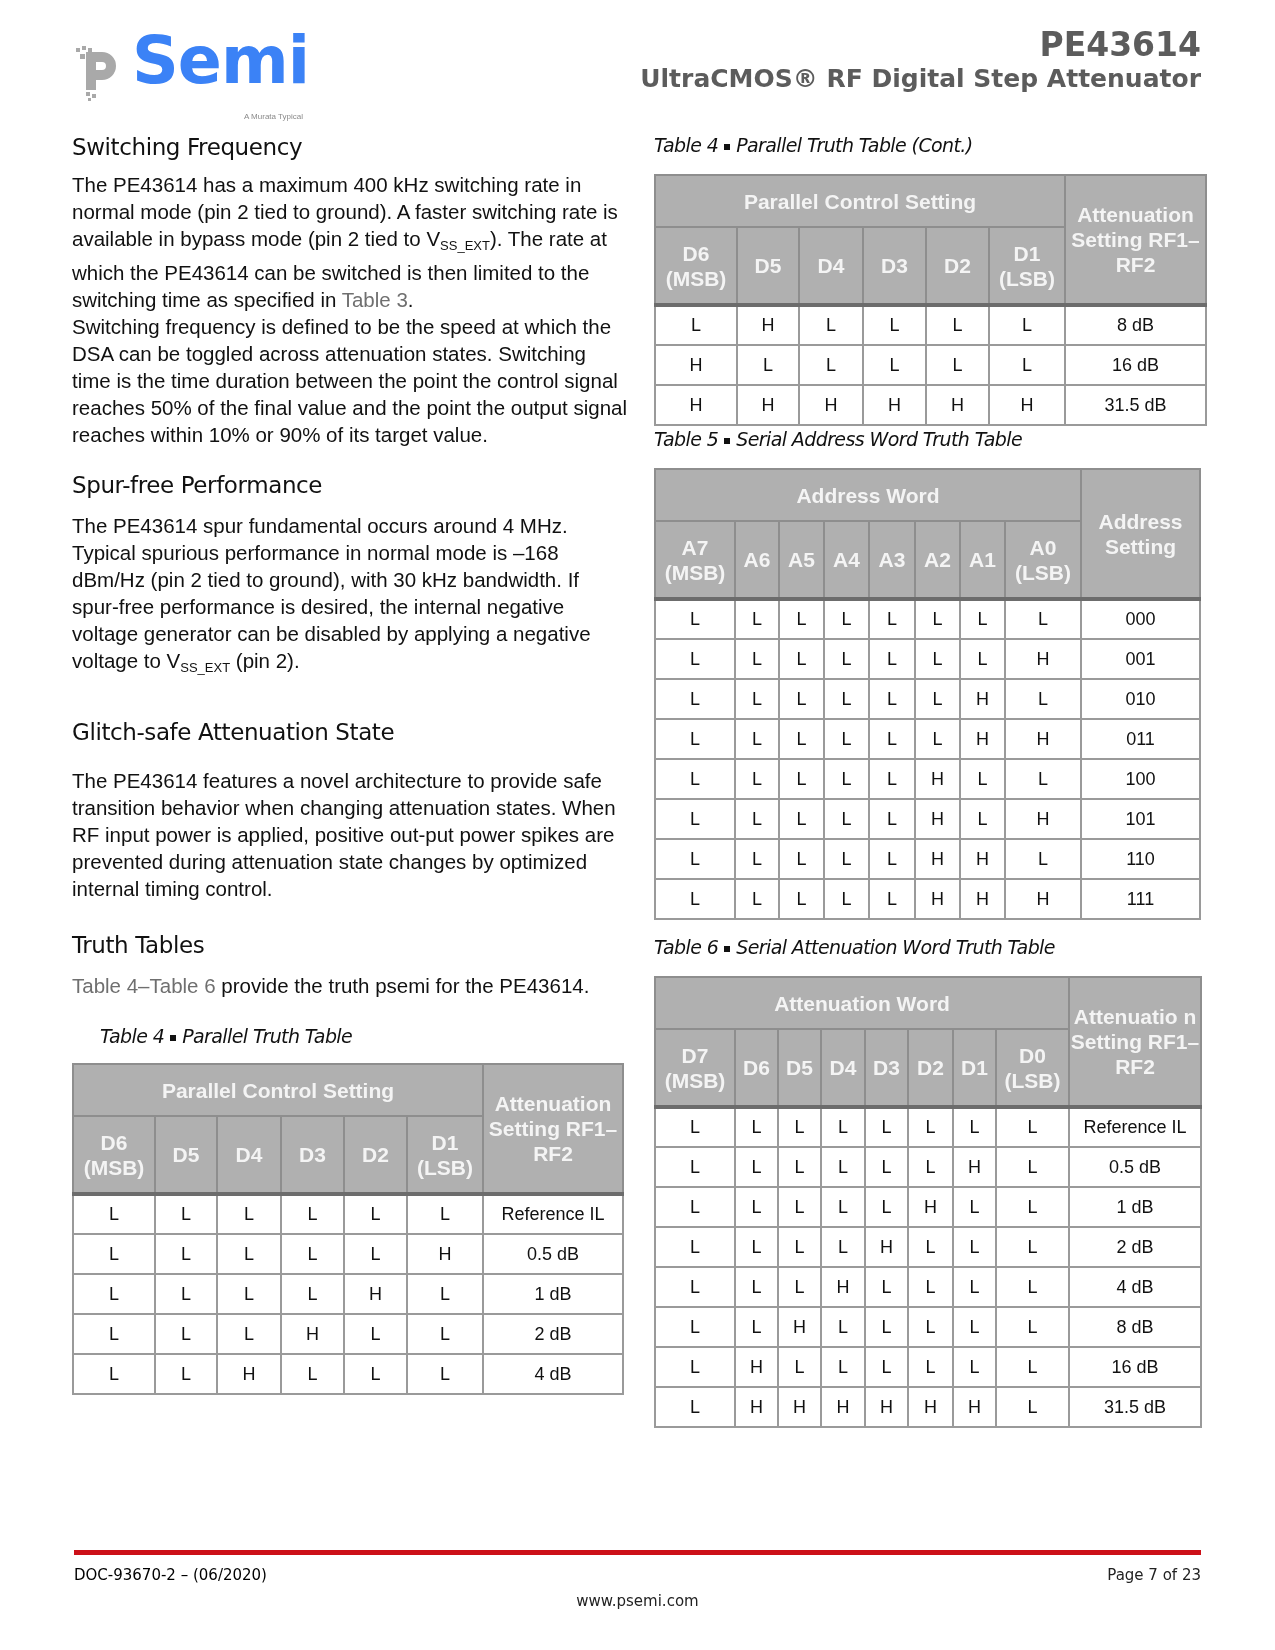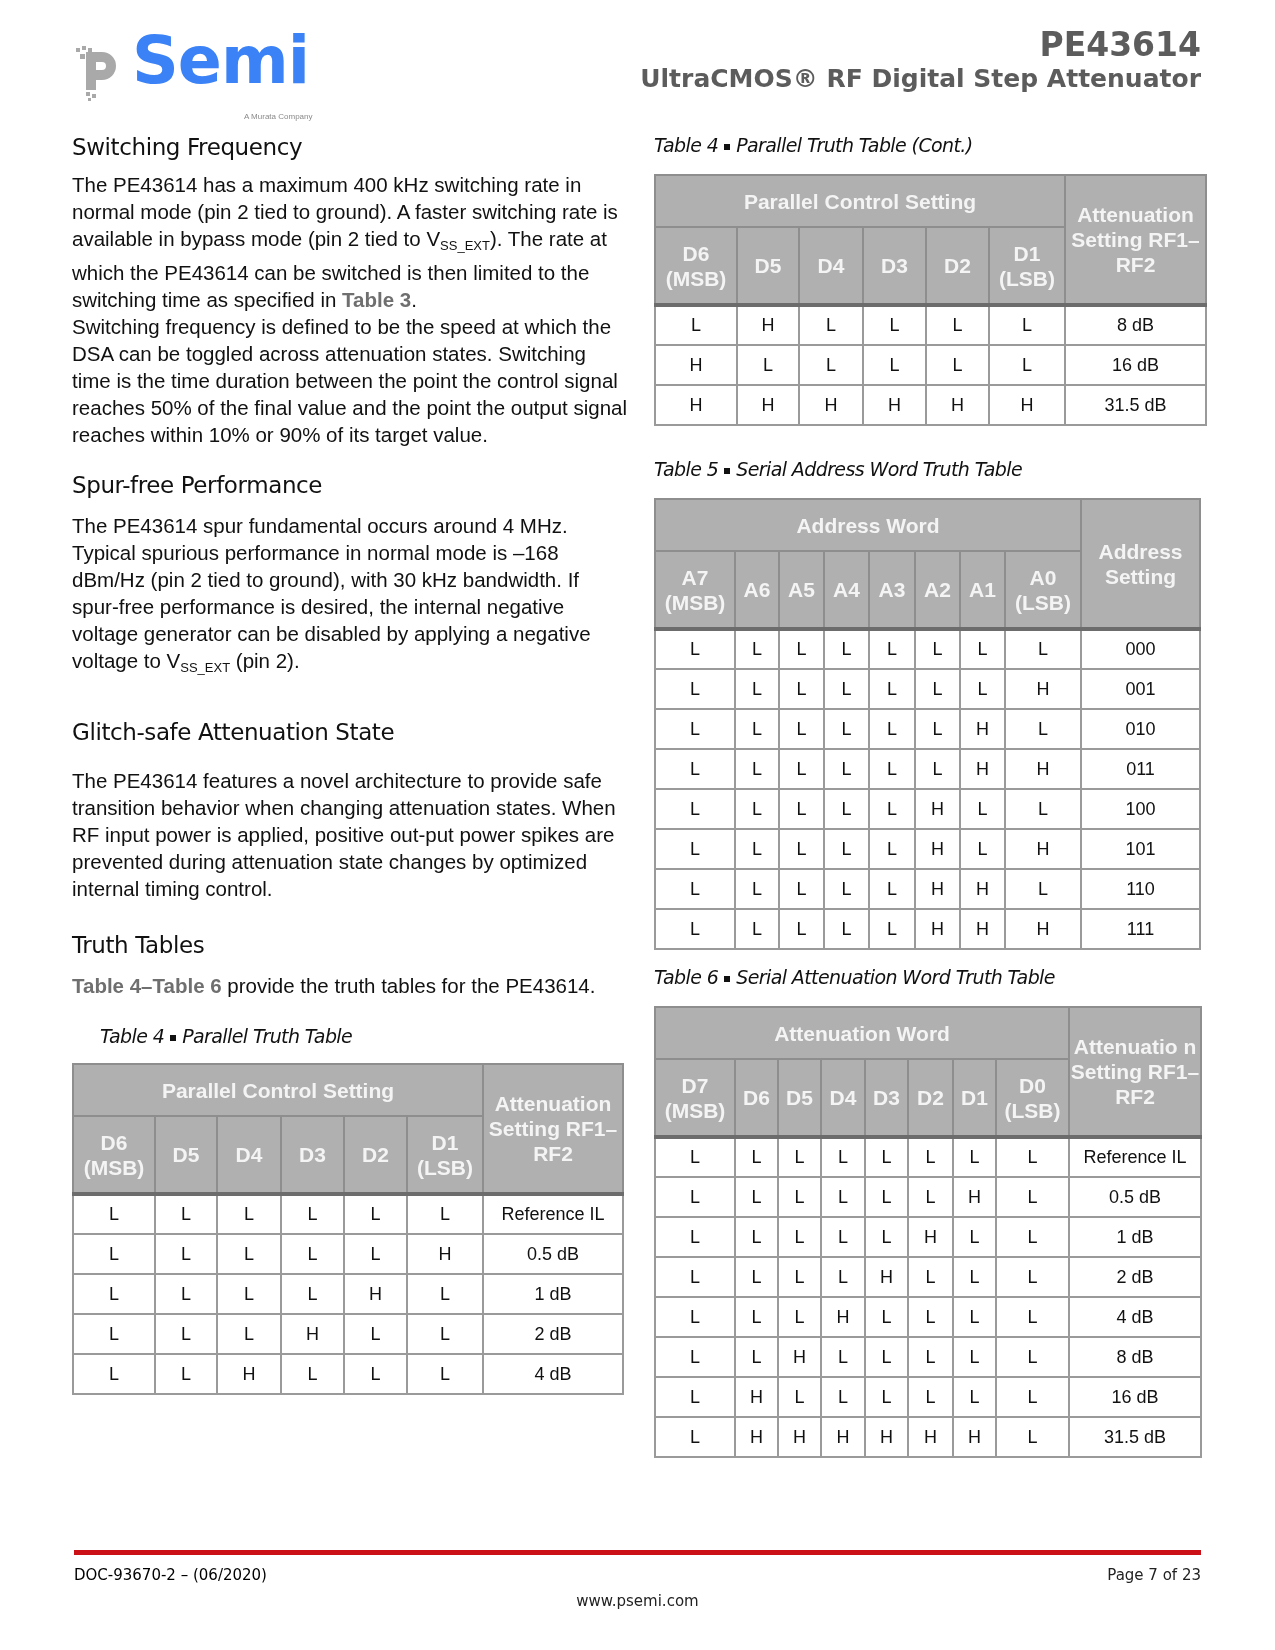--- a/index.html
+++ b/index.html
@@ -13,21 +13,21 @@
 
   .hdr { position: absolute; right: 74px; top: 28px; text-align: right; color: #5c5c5c; font-family: "DejaVu Sans", sans-serif; }
   .hdr .part { font-size: 33px; font-weight: bold; line-height: 34px; }
   .hdr .title { font-size: 25px; font-weight: bold; line-height: 34px; }
 
   .col-left { position: absolute; left: 72px; top: 132px; width: 556px; }
   .col-right { position: absolute; left: 654px; top: 132px; width: 556px; }
 
   h2.sec { font-family: "DejaVu Sans", sans-serif; font-size: 23px; font-weight: normal; color: #111; letter-spacing: -0.4px; line-height: 30px; }
   p.body { font-size: 20.5px; line-height: 27px; color: #111; }
-  p.body .ref { color: #6f6f6f; font-weight: bold; }
+  p.body .ref { color: #6f6f6f; font-weight: normal; }
   sub { font-size: 13px; vertical-align: -4px; }
 
   .cap { font-family: "DejaVu Sans", sans-serif; font-style: italic; font-size: 19px; color: #111; letter-spacing: -0.6px; line-height: 26px; }
   .cap .bullet { display: inline-block; width: 6px; height: 6px; background: #111; vertical-align: middle; margin: 0 6px; }
 
   table.tt { border-collapse: collapse; table-layout: fixed; }
   table.tt th { background: #b0b0b0; color: #f4f4f4; font-weight: bold; font-size: 21px; line-height: 25px; border: 2px solid #8e8e8e; text-align: center; padding: 0; }
   table.tt thead tr:last-child th, table.tt th.rs { border-bottom: 4px solid #6c6c6c; }
   table.tt td { border: 2px solid #9a9a9a; font-size: 18px; text-align: center; height: 40px; color: #111; padding: 0; }
 
@@ -46,41 +46,41 @@
         <rect x="6" y="2" width="4" height="4"></rect>
         <rect x="12" y="4" width="4" height="4"></rect>
       <rect x="4" y="10" width="5" height="5"></rect>
       <path d="M10 8 h16 a14 14 0 0 1 0 28 h-6 v-10 h6 a4 4 0 0 0 0 -8 h-6 v28 h-10 z"></path>
       <rect x="10" y="48" width="4" height="4"></rect>
         <rect x="16" y="50" width="4" height="4"></rect>
         <rect x="12" y="54" width="3" height="3"></rect>
     </g>
   </svg>
   <div class="word">Semi</div>
-  <div class="tag">A Murata Company</div>
+  <div class="tag">A Murata Typical</div>
 </div>
 
 <div class="hdr">
   <div class="part">PE43614</div>
   <div class="title">UltraCMOS® RF Digital Step Attenuator</div>
 </div>
 
 <div class="col-left">
   <h2 class="sec">Switching Frequency</h2>
   <p class="body" style="margin-top:9px;"><span>The PE43614 has a maximum 400 kHz switching rate in normal mode (pin 2 tied to ground). A faster switching rate is available in bypass mode (pin 2 tied to V</span><sub>SS_EXT</sub><span>). The rate at which the PE43614 can be switched is then limited to the switching time as specified in </span><span class="ref">Table 3</span><span>.</span></p>
   <p class="body" style="">Switching frequency is defined to be the speed at which the DSA can be toggled across attenuation states. Switching time is the time duration between the point the control signal reaches 50% of the final value and the point the output signal reaches within 10% or 90% of its target value.</p>
 
   <h2 class="sec" style="margin-top:22px;">Spur-free Performance</h2>
   <p class="body" style="margin-top:12px;"><span>The PE43614 spur fundamental occurs around 4 MHz. Typical spurious performance in normal mode is –168 dBm/Hz (pin 2 tied to ground), with 30 kHz bandwidth. If spur-free performance is desired, the internal negative voltage generator can be disabled by applying a negative voltage to V</span><sub>SS_EXT</sub><span> (pin 2).</span></p>
 
   <h2 class="sec" style="margin-top:36px;">Glitch-safe Attenuation State</h2>
   <p class="body" style="margin-top:20px;">The PE43614 features a novel architecture to provide safe transition behavior when changing attenuation states. When RF input power is applied, positive out-put power spikes are prevented during attenuation state changes by optimized internal timing control.</p>
 
   <h2 class="sec" style="margin-top:28px;">Truth Tables</h2>
-  <p class="body" style="margin-top:12px;"><span class="ref">Table 4–Table 6</span><span> provide the truth tables for the PE43614.</span></p>
+  <p class="body" style="margin-top:12px;"><span class="ref">Table 4–Table 6</span><span> provide the truth psemi for the PE43614.</span></p>
 
   <div class="cap" style="margin-top:24px;margin-left:28px;"><span>Table 4</span><span class="bullet"></span><span>Parallel Truth Table</span></div>
 
   <table class="tt" style="margin-top:14px; width:550px;">
     <colgroup>
         <col style="width:82px">
         <col style="width:62px">
         <col style="width:64px">
         <col style="width:63px">
         <col style="width:63px">
@@ -202,21 +202,21 @@
           <td>H</td>
           <td>H</td>
           <td>H</td>
           <td>H</td>
           <td>H</td>
           <td>31.5 dB</td>
         </tr>
       </tbody>
   </table>
 
-  <div class="cap" style="margin-top:30px;"><span>Table 5</span><span class="bullet"></span><span>Serial Address Word Truth Table</span></div>
+  <div class="cap" style=""><span>Table 5</span><span class="bullet"></span><span>Serial Address Word Truth Table</span></div>
 
   <table class="tt" style="margin-top:16px; width:545px;">
     <colgroup>
         <col style="width:80px">
         <col style="width:44px">
         <col style="width:45px">
         <col style="width:45px">
         <col style="width:46px">
         <col style="width:45px">
         <col style="width:45px">

